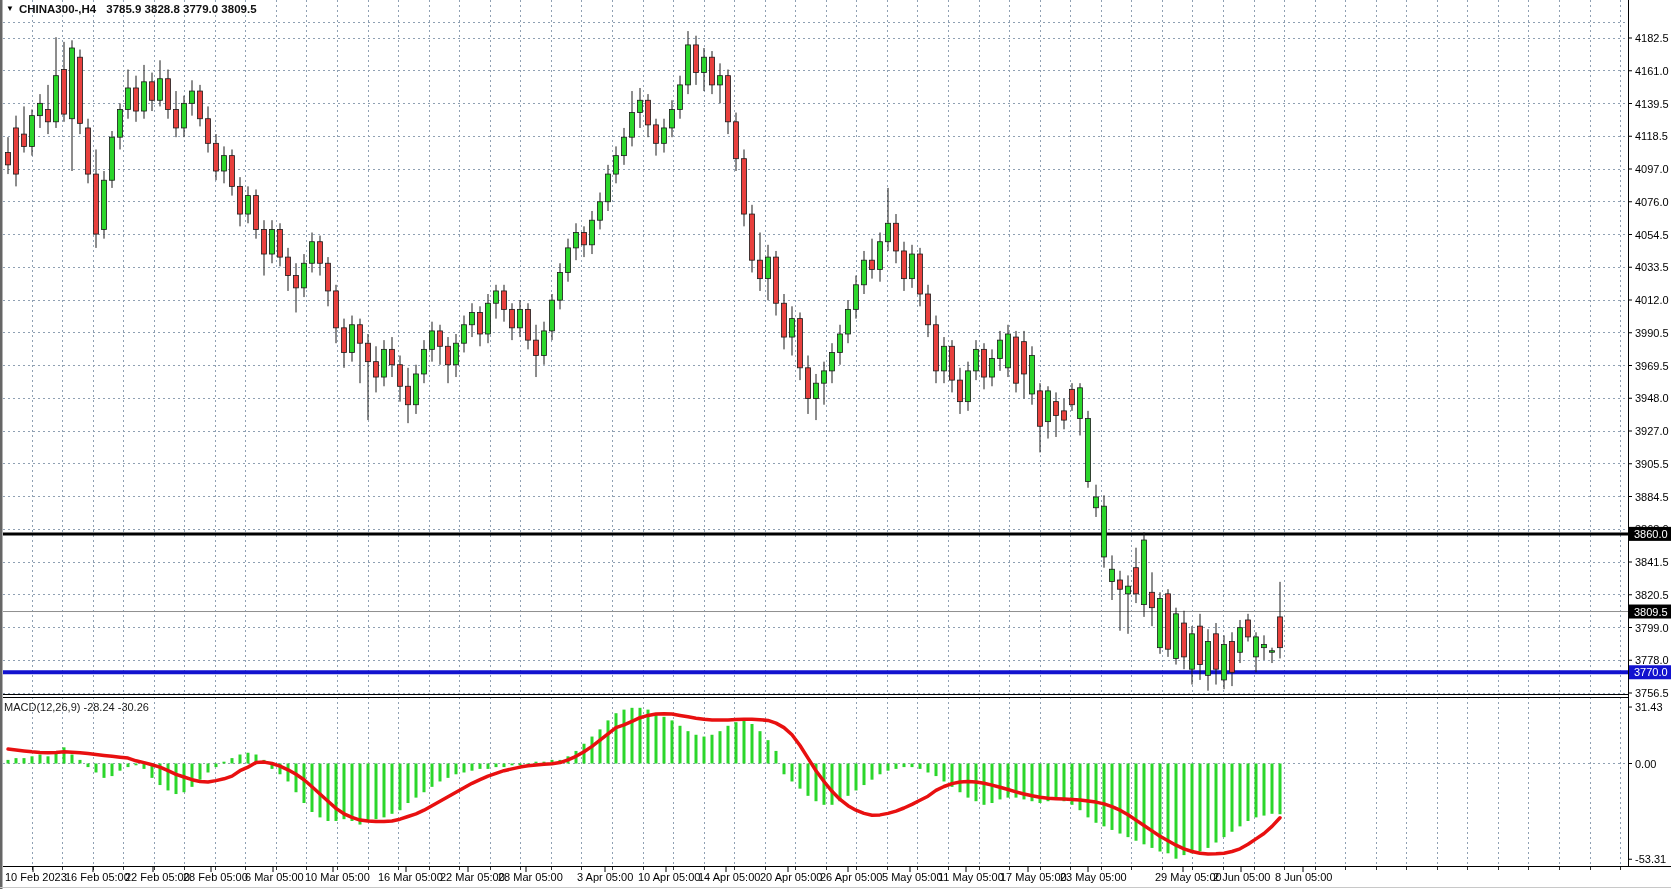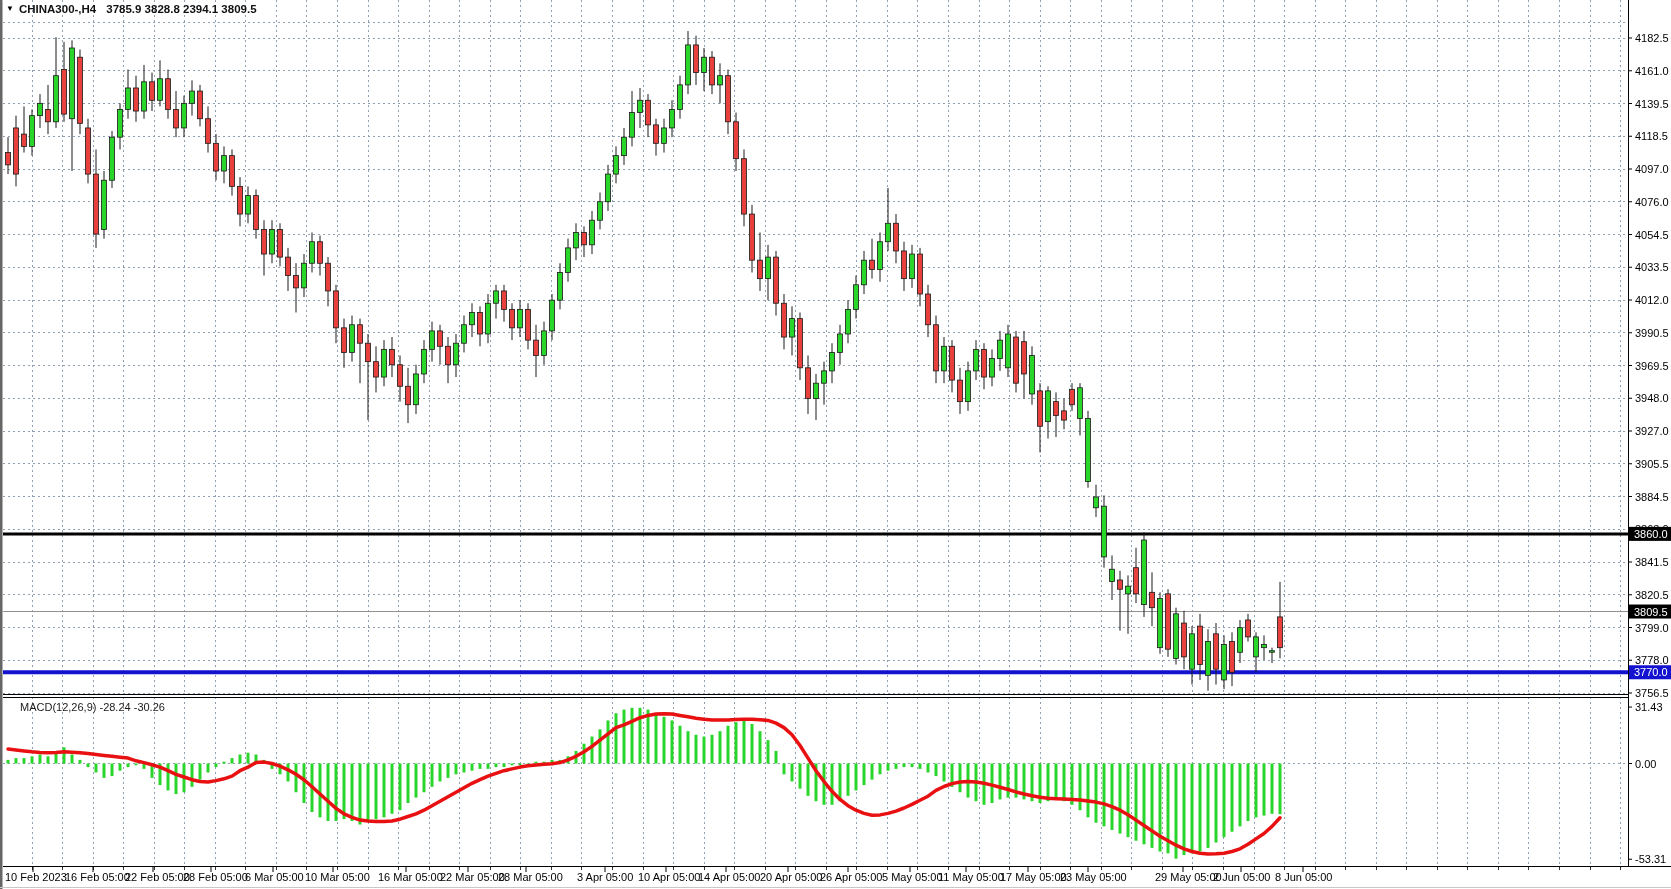--- a/index.html
+++ b/index.html
@@ -3,32 +3,32 @@
 <meta charset="utf-8">
 <style>
   html,body{margin:0;padding:0;background:#ffffff;}
   .stage{position:relative;width:1671px;height:889px;background:#fff;overflow:hidden;
          font-family:"Liberation Sans","DejaVu Sans",sans-serif;}
   #chart-svg{position:absolute;left:0;top:0;}
   .hdr{position:absolute;left:6px;top:3px;display:flex;align-items:center;gap:10px;
        font-size:11.5px;font-weight:700;color:#111;z-index:5;}
   .hdr .sym{display:flex;align-items:center;gap:5px;cursor:pointer;}
   .hdr .tri{font-size:8px;color:#000;line-height:1;}
-  .macd-lbl{position:absolute;left:20px;top:701px;font-size:11px;color:#1a1a1a;z-index:5;}
+  .macd-lbl{position:absolute;left:4px;top:701px;font-size:11px;color:#1a1a1a;z-index:5;}
 </style>
 </head>
 <body>
 
 <div class="stage">
   <div class="hdr">
     <span class="sym">
       <span class="tri">▼</span>
       <span>CHINA300-,H4</span>
     </span>
-    <span>3785.9 3828.8 2394.1 3809.5</span>
+    <span>3785.9 3828.8 3779.0 3809.5</span>
   </div>
   <div class="macd-lbl">MACD(12,26,9) -28.24 -30.26</div>
   <svg id="chart-svg" width="1671" height="889">
       <g shape-rendering="crispEdges">
         <line x1="32" y1="0" x2="32" y2="694" stroke="#8fa0b3" stroke-width="1" stroke-dasharray="2 3"></line>
         <line x1="32" y1="697" x2="32" y2="866" stroke="#8fa0b3" stroke-width="1" stroke-dasharray="2 3"></line>
         <line x1="32" y1="866" x2="32" y2="870" stroke="#333" stroke-width="1"></line>
         <line x1="62.55" y1="0" x2="62.55" y2="694" stroke="#8fa0b3" stroke-width="1" stroke-dasharray="2 3"></line>
         <line x1="62.55" y1="697" x2="62.55" y2="866" stroke="#8fa0b3" stroke-width="1" stroke-dasharray="2 3"></line>
         <line x1="62.55" y1="866" x2="62.55" y2="870" stroke="#333" stroke-width="1"></line>

